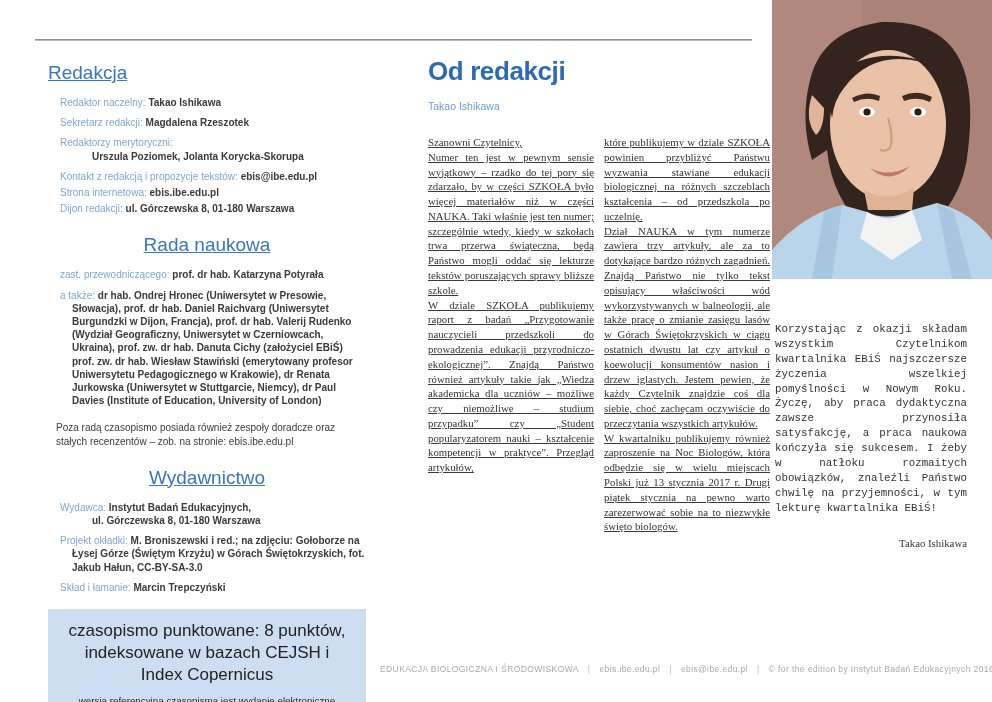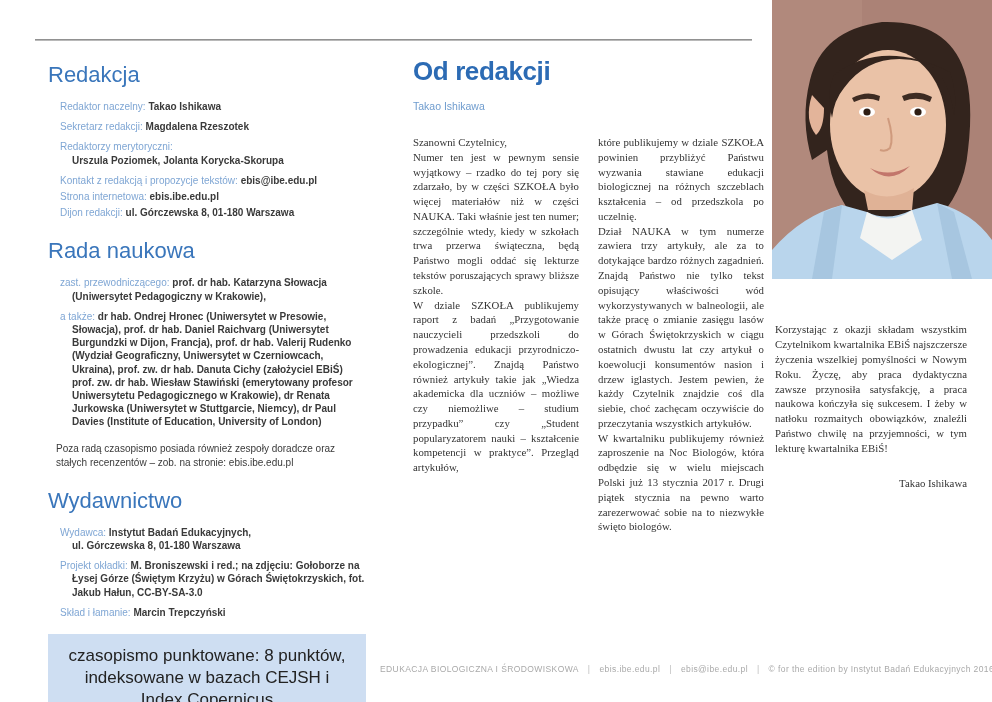--- a/index.html
+++ b/index.html
@@ -5,44 +5,44 @@
   html,body{margin:0;padding:0;}
   body{width:992px;height:702px;background:#ffffff;font-family:"Liberation Sans",sans-serif;color:#3a3a3a;position:relative;overflow:hidden;}
   .page{position:absolute;inset:0;}
 
   .top-rule{position:absolute;left:35px;top:39px;width:717px;height:2px;background:linear-gradient(#7d7d7d,#cccccc);}
 
   .photo{position:absolute;left:772px;top:0;width:220px;height:279px;display:block;}
 
   
   .masthead{position:absolute;left:48px;top:60px;width:318px;font-size:10px;line-height:1.32;}
-  .masthead h2{font-size:22px;font-weight:normal;color:#3a76bb;margin:0 0 11px 0;letter-spacing:0;}
-  .masthead h2.mt{margin-top:17px;}
+  .masthead h2{font-size:19px;font-weight:normal;color:#3a76bb;margin:0 0 11px 0;letter-spacing:0;text-decoration:underline;}
+  .masthead h2.mt{margin-top:17px;text-align:center;}
   .entry{padding-left:24px;text-indent:-12px;margin-bottom:7px;}
   .entry.tight{margin-bottom:3px;}
   .lbl{color:#7fa6d4;font-weight:normal;}
   .val{color:#3a3a3a;font-weight:bold;}
-  .cont{display:block;text-indent:0;color:#3a3a3a;font-weight:bold;}
+  .cont{display:block;text-indent:0;color:#3a3a3a;font-weight:bold;margin-left:20px;}
   .note{margin:14px 0 0 8px;color:#3a3a3a;}
   .info-box{margin-top:15px;background:#cedef2;padding:11px 16px 12px 16px;text-align:center;color:#2e2e2e;}
   .info-box p{margin:0 0 8px 0;font-size:9.8px;line-height:1.4;}
   .info-box p:last-child{margin-bottom:0;}
   .info-box .big{font-size:17px;line-height:1.3;color:#222;}
 
   
-  .editorial{position:absolute;left:413px;top:56px;width:352px;}
+  .editorial{position:absolute;left:428px;top:56px;width:352px;}
   .editorial h1{margin:0;font-size:26px;font-weight:bold;color:#2c6bb4;letter-spacing:-0.4px;}
   .editorial .author{margin-top:13px;font-size:10.5px;color:#6f9cce;}
-  .cols{margin-top:23px;display:flex;gap:19px;}
+  .cols{margin-top:23px;display:flex;gap:10px;text-decoration:underline;}
   .col{width:166px;font-family:"Liberation Serif",serif;font-size:10.8px;line-height:1.37;text-align:justify;color:#333;}
   .col p{margin:0;}
 
   
   .closing{position:absolute;left:775px;top:322px;width:192px;font-family:"Liberation Serif",serif;font-size:10.8px;line-height:1.38;text-align:justify;color:#333;}
-  .closing p{margin:0;}
+  .closing p{margin:0;font-family:Liberation Mono, monospace;}
   .signature{margin-top:20px;text-align:right;}
 
   
   .footer{position:absolute;left:380px;top:664px;width:612px;text-align:right;font-size:8.5px;color:#a9a9a9;letter-spacing:0.4px;white-space:nowrap;}
   .footer .sep{margin:0 9px;color:#bcbcbc;}
 </style>
 </head>
 <body>
 
 <div class="page">
@@ -96,22 +96,21 @@
     </div>
     <div class="entry tight">
       <span class="lbl">Dijon redakcji:</span>
       <span class="val">ul. Górczewska 8, 01-180 Warszawa</span>
     </div>
 
     <h2 class="mt">Rada naukowa</h2>
 
     <div class="entry">
       <span class="lbl">zast. przewodniczącego:</span>
-      <span class="val">prof. dr hab. Katarzyna Słowacja</span>
-      <span class="cont">(Uniwersytet Pedagogiczny w Krakowie),</span>
+      <span class="val">prof. dr hab. Katarzyna Potyrała</span>
     </div>
     <div class="entry">
       <span class="lbl">a także:</span>
       <span class="val">dr hab. Ondrej Hronec (Uniwersytet w Presowie, Słowacja), prof. dr hab. Daniel Raichvarg (Uniwersytet Burgundzki w Dijon, Francja), prof. dr hab. Valerij Rudenko (Wydział Geograficzny, Uniwersytet w Czerniowcach, Ukraina), prof. zw. dr hab. Danuta Cichy (założyciel EBiŚ) prof. zw. dr hab. Wiesław Stawiński (emerytowany profesor Uniwersytetu Pedagogicznego w Krakowie), dr Renata Jurkowska (Uniwersytet w Stuttgarcie, Niemcy), dr Paul Davies (Institute of Education, University of London)</span>
     </div>
 
     <p class="note">Poza radą czasopismo posiada również zespoły doradcze oraz stałych recenzentów – zob. na stronie: ebis.ibe.edu.pl</p>
 
     <h2 class="mt">Wydawnictwo</h2>
 

